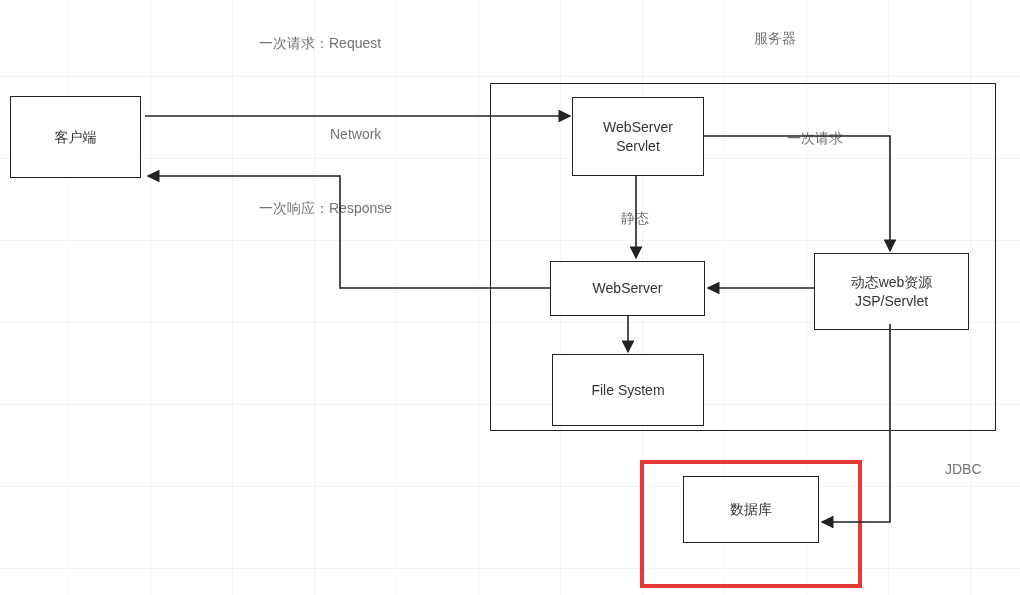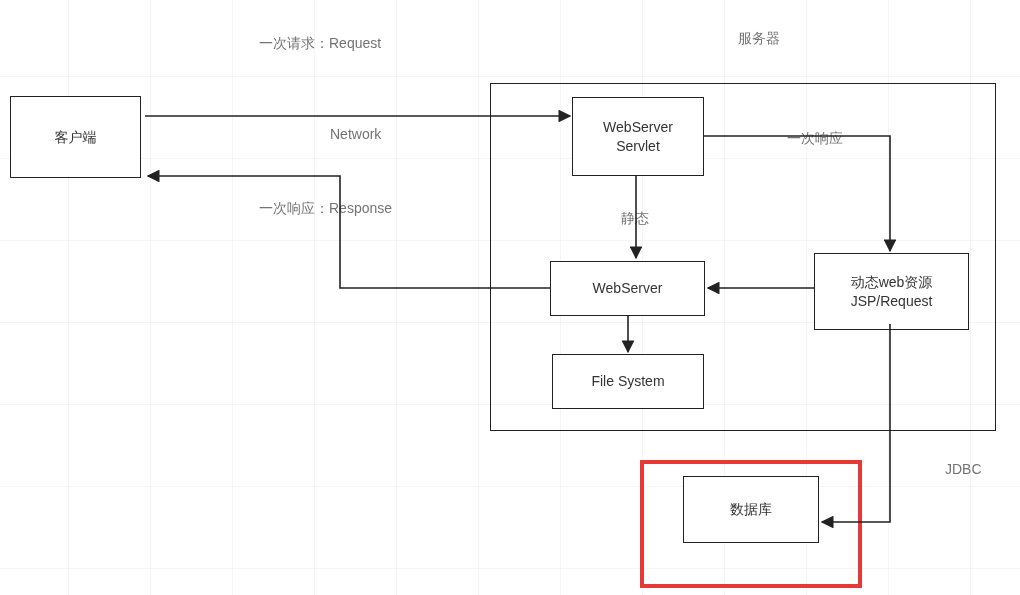--- a/index.html
+++ b/index.html
@@ -51,21 +51,21 @@
     height: 595px;
     pointer-events: none;
   }
 </style>
 </head>
 <body>
 
 <div class="grid"></div>
 
 <div class="label" style="left:259px; top:35px;">一次请求：Request</div>
-<div class="label" style="left:738px; top:30px;">服务器</div>
+<div class="label" style="left:754px; top:30px;">服务器</div>
 
 <div class="box" style="left:10px; top:96px; width:131px; height:82px;">
   <span>客户端</span>
 </div>
 
 <div class="box" style="left:490px; top:83px; width:506px; height:348px; background:transparent;"></div>
 
 <div class="box" style="left:572px; top:97px; width:132px; height:79px;">
   <div>
     <div>WebServer</div>
@@ -73,37 +73,37 @@
   </div>
 </div>
 
 <div class="box" style="left:550px; top:261px; width:155px; height:55px;">
   <span>WebServer</span>
 </div>
 
 <div class="box" style="left:814px; top:253px; width:155px; height:77px;">
   <div>
     <div>动态web资源</div>
-    <div>JSP/Request</div>
+    <div>JSP/Servlet</div>
   </div>
 </div>
 
-<div class="box" style="left:552px; top:354px; width:152px; height:55px;">
+<div class="box" style="left:552px; top:354px; width:152px; height:72px;">
   <span>File System</span>
 </div>
 
 <div class="redbox" style="left:640px; top:460px; width:222px; height:128px;"></div>
 
 <div class="box" style="left:683px; top:476px; width:136px; height:67px;">
   <span>数据库</span>
 </div>
 
 <div class="label" style="left:330px; top:118px;margin-top:8px;">Network</div>
 <div class="label" style="left:259px; top:200px;">一次响应：Response</div>
-<div class="label" style="left:787px; top:130px;">一次响应</div>
+<div class="label" style="left:787px; top:130px;">一次请求</div>
 <div class="label" style="left:621px; top:210px;">静态</div>
 <div class="label" style="left:910px; top:461px;margin-left:35px;">JDBC</div>
 
 <svg class="connectors">
   <defs>
     <marker id="arrow" viewBox="0 0 10 10" refX="9" refY="5" markerWidth="8" markerHeight="8" orient="auto-start-reverse">
       <path d="M 0 0 L 10 5 L 0 10 z" fill="#222"></path>
     </marker>
   </defs>
   <g stroke="#222" stroke-width="1.6" fill="none">

